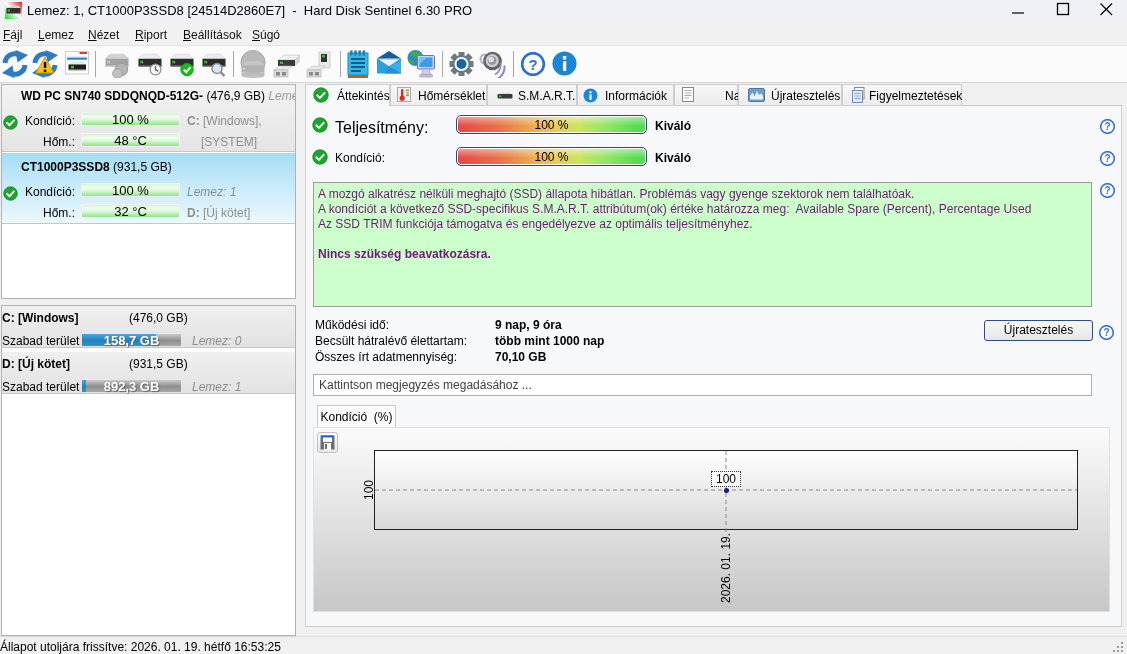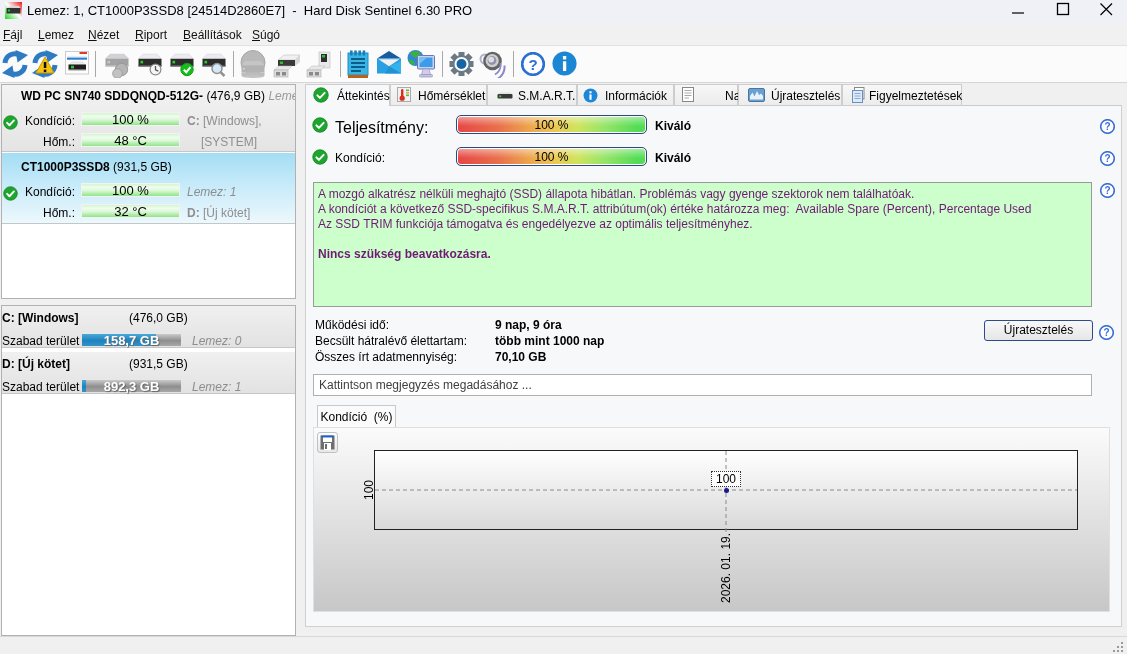--- a/index.html
+++ b/index.html
@@ -311,20 +311,21 @@
   <div class="abs" style="left:2px;top:352px;width:293px;height:42px;background:linear-gradient(#f0f0f0,#e2e2e2);border-bottom:1px solid #c6c6c6;"></div>
   <div class="abs" style="left:2px;top:357px;font-size:12px;"><b>D: [Új kötet]</b></div>
   <div class="abs" style="left:129px;top:357px;font-size:12px;">(931,5 GB)</div>
   <div class="abs" style="left:2px;top:380px;font-size:12px;">Szabad terület</div>
   <div class="abs" style="left:82px;top:379px;width:99px;height:13px;background:linear-gradient(#cacaca,#8e8e8e 55%,#a8a8a8);border-top:1px solid #e8e8e8;">
     <div style="position:absolute;left:0;top:0;width:4.5%;height:100%;background:linear-gradient(#4aa8da,#1f82bd 55%,#2f93cb);"></div>
     <div style="position:absolute;left:0;top:-1px;width:100%;text-align:center;font-size:13px;font-weight:bold;color:#fff;text-shadow:1px 1px 1px #666;">892,3 GB</div>
   </div>
   <div class="abs" style="left:192px;top:380px;font-size:12px;color:#8e8e8e;font-style:italic;">Lemez: 1</div>
   <div id="statusbar" class="abs"></div>
+  <div id="statustext">Állapot utoljára frissítve: 2026. 01. 19. hétfő 16:53:25</div>
   <svg class="abs" style="left:1112px;top:641px" width="12" height="12" viewBox="0 0 12 12">
     <g fill="#9a9a9a">
         <rect x="9" y="9" width="2" height="2"></rect>
         <rect x="5" y="9" width="2" height="2"></rect>
         <rect x="1" y="9" width="2" height="2"></rect>
         <rect x="9" y="5" width="2" height="2"></rect>
         <rect x="5" y="5" width="2" height="2"></rect>
         <rect x="9" y="1" width="2" height="2"></rect>
       </g>
   </svg>

